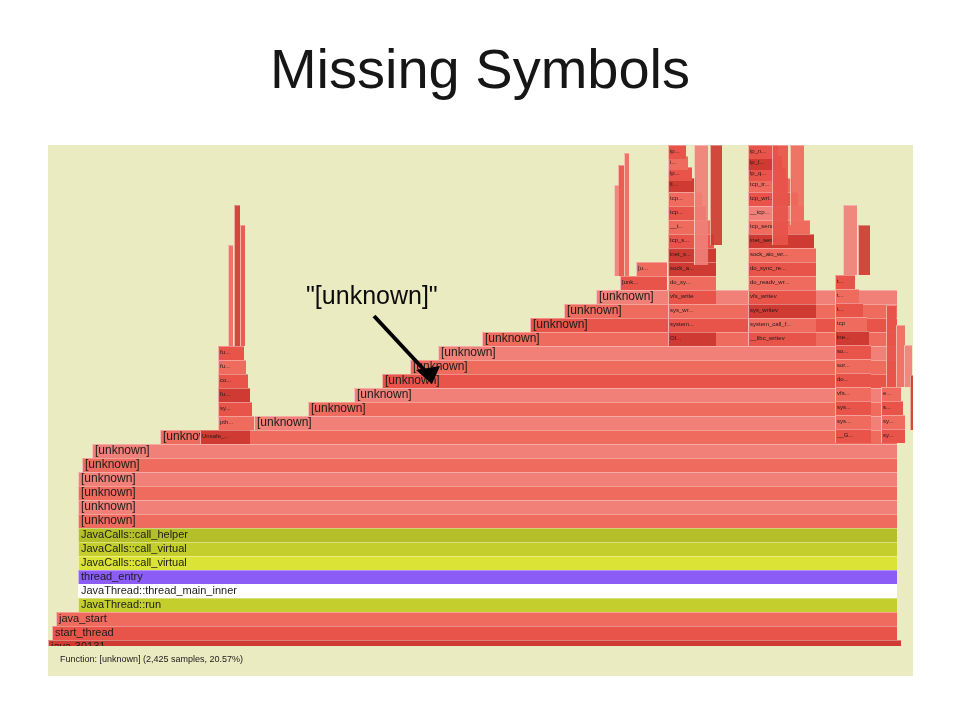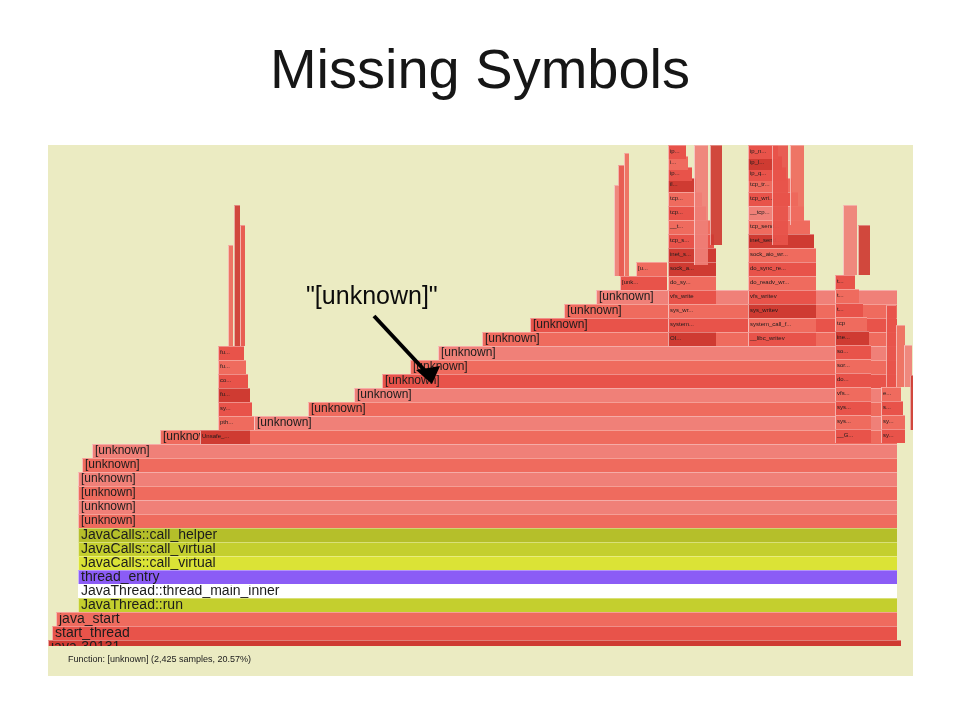--- a/index.html
+++ b/index.html
@@ -40,32 +40,32 @@
     border-left: 1px solid rgba(255,255,255,0.55);
     border-top: 1px solid rgba(255,255,255,0.35);
     overflow: hidden;
     white-space: nowrap;
     font-size: 7.5px;
     line-height: 11px;
     color: #1c1c1c;
     padding-left: 2px;
     font-family: "Liberation Sans", sans-serif;
   }
-  .frame.big { font-size: 14px; }
+  .frame.big { font-size: 11px; }
   .frame.lbl-unknown { font-size: 12px; }
   .frame.tiny { font-size: 6px; padding-left: 1px; }
 
   #fg-footer {
     position: absolute;
     left: 0; bottom: 0;
     width: 865px; height: 30px;
     background: #ebebc2;
     font-size: 9px;
     color: #202020;
-    padding: 8px 0 0 20px;
+    padding: 8px 0 0 12px;
     box-sizing: border-box;
   }
   #fg-tooltip {
     position: absolute;
     left: 289px; top: 478px;
     background: #fdf6d8;
     border: 1px solid #b8b090;
     border-radius: 2px;
     font-size: 9.5px;
     color: #101010;

